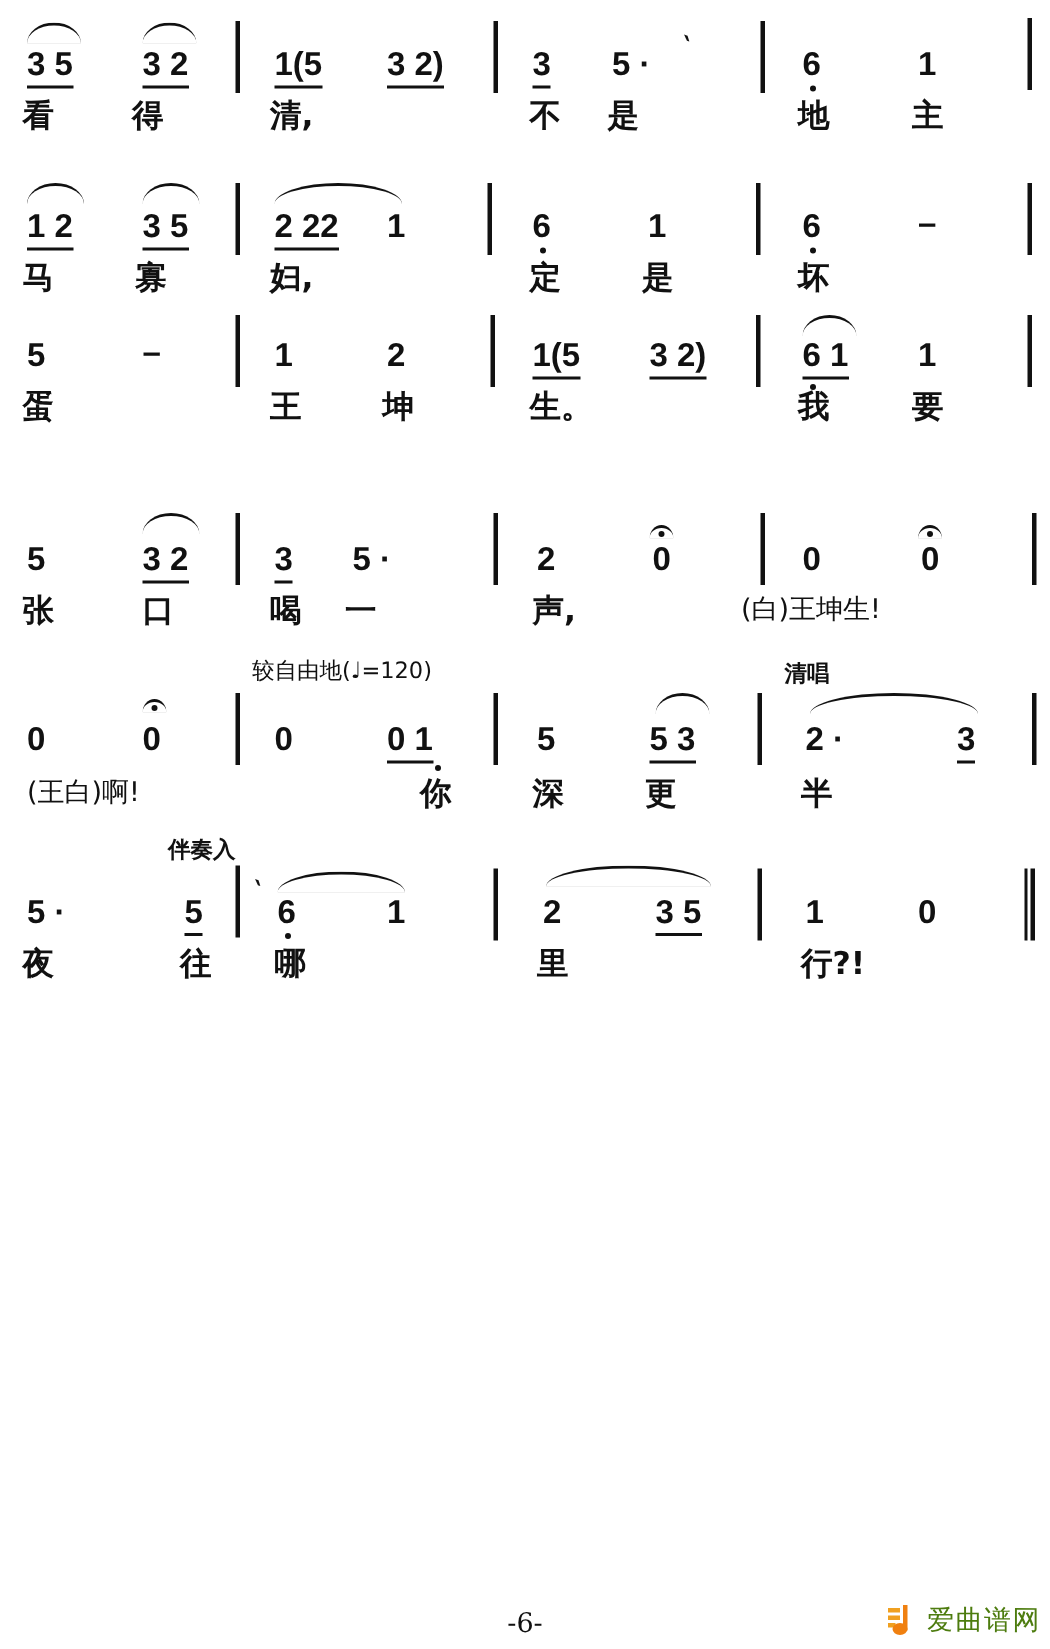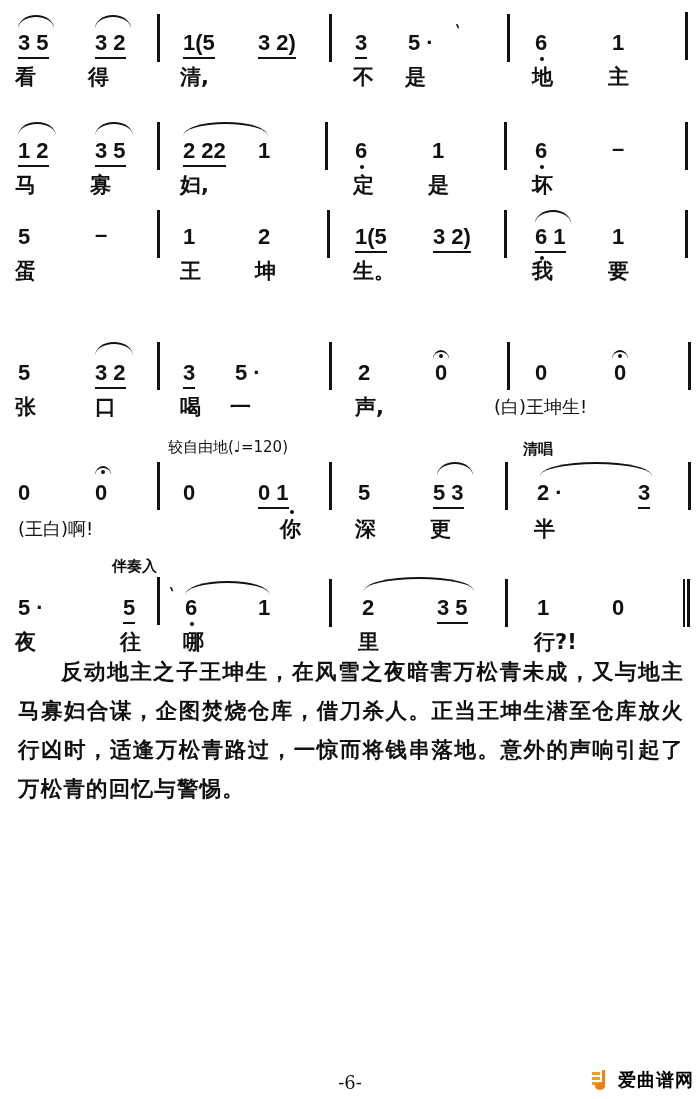--- a/index.html
+++ b/index.html
@@ -40,21 +40,21 @@
     font-family: "DejaVu Serif", serif; font-weight: bold; font-size: 21.5px;
     line-height: 39px; letter-spacing: 1.2px;
   }
   .prose p { margin: 0; text-indent: 2em; text-align: justify; }
   .page-number {
     position: absolute; left: 0; width: 700px; top: 1072px; text-align: center;
     font-family: "DejaVu Serif", serif; font-size: 18px;
   }
   .watermark {
     position: absolute; right: 6px; top: 1068px; display: flex; align-items: center; gap: 8px;
-    font-family: "DejaVu Sans", sans-serif; font-size: 18px; color: #000000; letter-spacing: 1px; font-weight: bold;
+    font-family: "DejaVu Sans", sans-serif; font-size: 18px; color: #4d7c0f; letter-spacing: 1px;
   }
   .wm-icon { width: 18px; height: 20px; position: relative; }
   .wm-icon .bar { position: absolute; left: 0; height: 3px; background: #f0a020; }
   .wm-icon .stem { position: absolute; left: 10px; top: 0; width: 3px; height: 17px; background: #f08010; }
   .wm-icon .head { position: absolute; left: 3px; top: 12px; width: 10px; height: 8px; background: #f08010; border-radius: 50%; }
 </style>
 </head>
 <body>
 
 <div class="score">
@@ -236,21 +236,20 @@
     <div class="note" style="left:437px;top:52px;"><span class="u">3 5</span></div>
     <div class="lyric" style="left:358px;top:86px;">里</div>
 
     <div class="note" style="left:537px;top:52px;"><span>1</span></div>
     <div class="note" style="left:612px;top:52px;"><span>0</span></div>
     <div class="lyric" style="left:534px;top:86px;">行?!</div>
   </div>
 </div>
 
 <div class="prose">
-  <p>反动地主之子王坤生，在风雪之夜暗害万松青未成，又与地主马寡妇合谋，企图焚烧仓库，借刀杀人。正当王坤生潜至仓库放火行凶时，适逢万松青路过，一惊而将钱串落地。意外的声响引起了万松青的回忆与警惕。</p>
 </div>
 
 <div class="page-number">-6-</div>
 
 <div class="watermark">
   <span class="wm-icon">
     <span class="bar" style="top:2px;width:8px;"></span>
     <span class="bar" style="top:7px;width:8px;"></span>
     <span class="bar" style="top:12px;width:5px;"></span>
     <span class="stem"></span>

